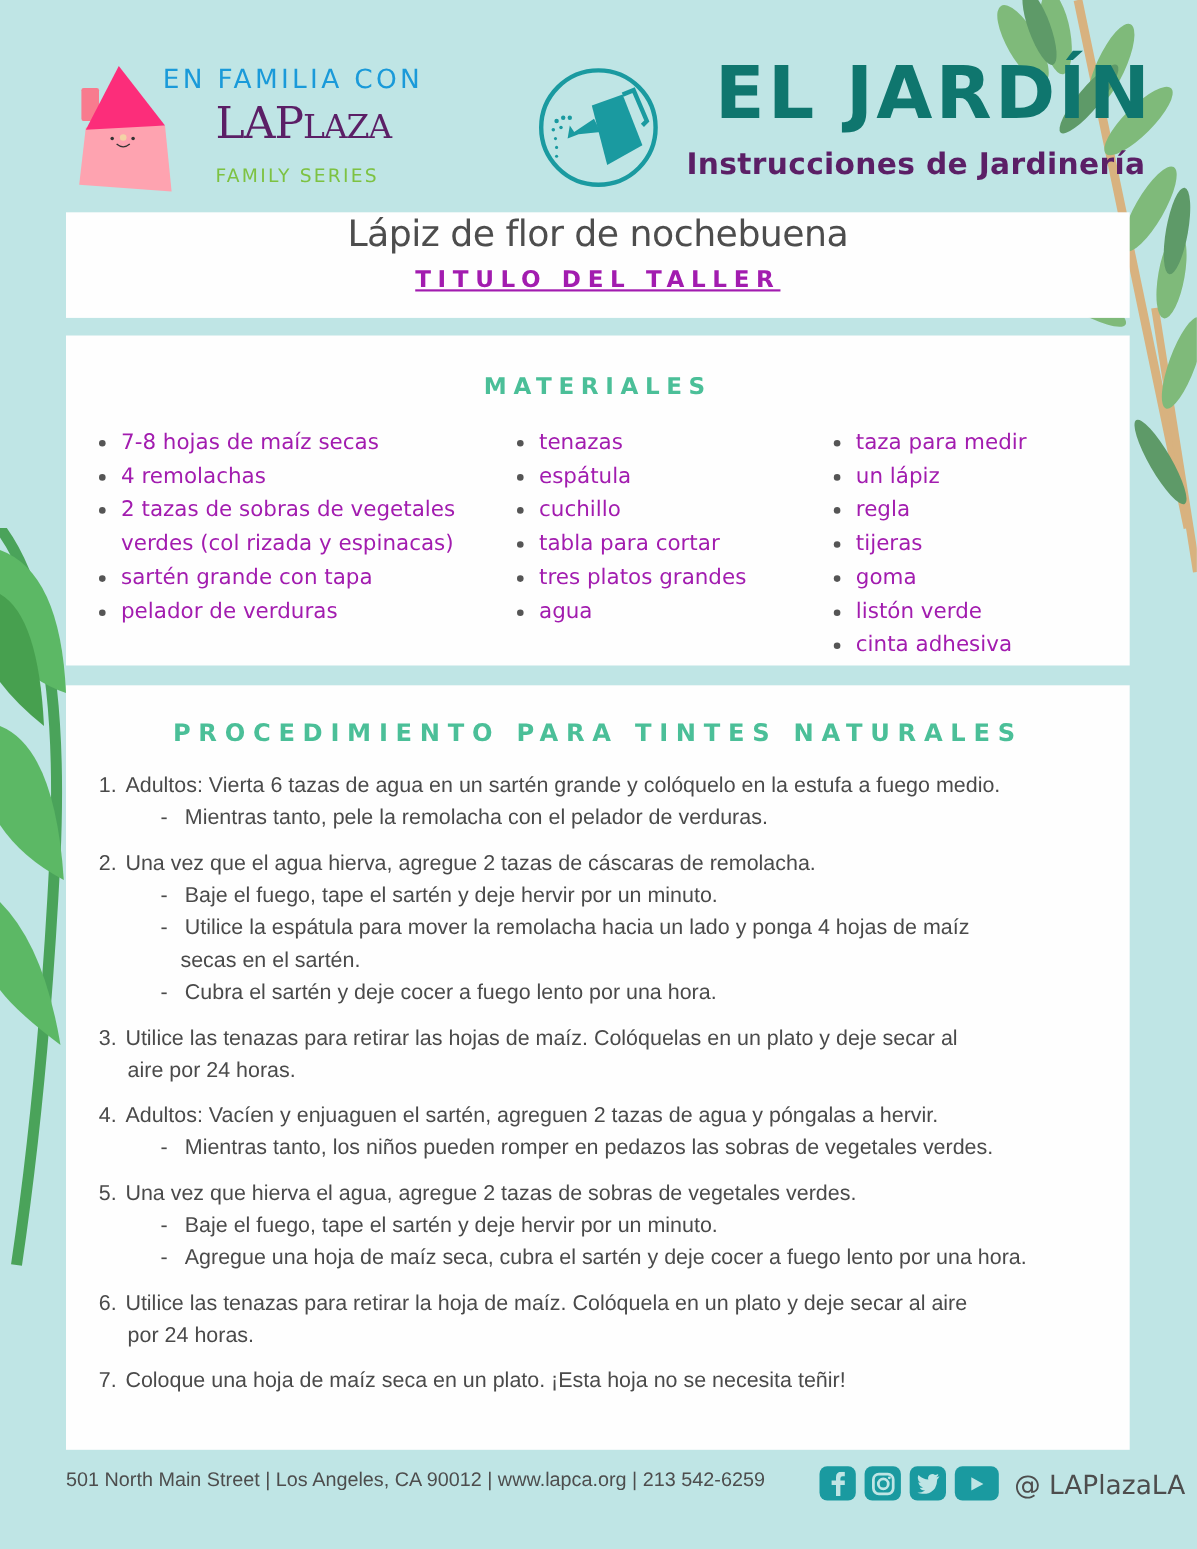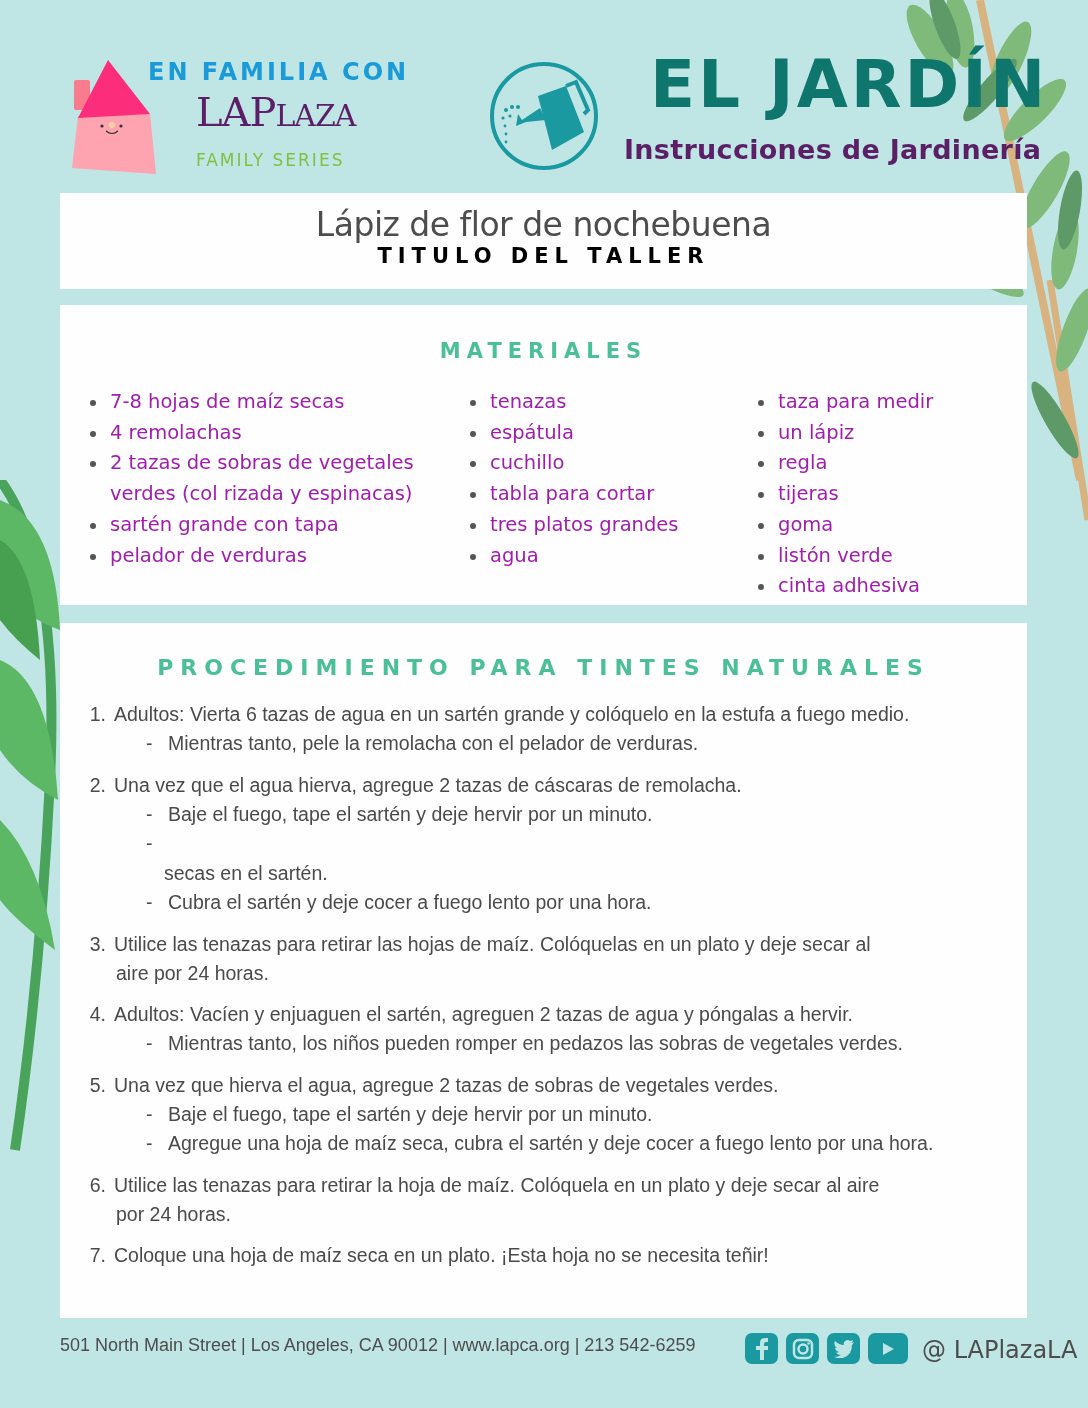--- a/index.html
+++ b/index.html
@@ -10,21 +10,21 @@
     font-family: "Liberation Sans", "DejaVu Sans", sans-serif;
     color: #4a4a4a;
     overflow: hidden;
   }
   .deco { position: absolute; pointer-events: none; }
 
   
   .house { position: absolute; left: 68px; top: 58px; width: 92px; height: 118px; }
   .brand-top {
     position: absolute; left: 148px; top: 58px;
-    font-family: "DejaVu Sans", sans-serif; font-weight: bold;
+    font-family: "DejaVu Sans", sans-serif; font-weight: normal;
     font-size: 24px; letter-spacing: 3px; color: #1a9ad9;
   }
   .brand-logo {
     position: absolute; left: 196px; top: 92px;
     font-family: "DejaVu Serif", serif; font-size: 40px; color: #5b1f66;
     letter-spacing: -1px; line-height: 1;
   }
   .brand-logo .small { font-size: 30px; }
   .brand-sub {
     position: absolute; left: 196px; top: 150px;
@@ -39,22 +39,22 @@
   }
   .title-sub {
     position: absolute; left: 624px; top: 134px;
     font-family: "DejaVu Sans", sans-serif; font-weight: bold;
     font-size: 27px; color: #5b1f66; letter-spacing: 0.3px;
   }
 
   
   .card { position: absolute; left: 60px; width: 967px; background: #fefefe; }
   .card-title { top: 193px; height: 96px; text-align: center; }
-  .workshop-name { margin-top: 12px; font-size: 33px; color: #4d4d4d; font-family: "DejaVu Sans", sans-serif; font-weight: normal; letter-spacing: -0.5px; }
-  .workshop-label { font-size: 21px; font-weight: bold; letter-spacing: 6px; color: #000000; font-family: "DejaVu Sans", sans-serif; }
+  .workshop-name { font-size: 33px; color: #4d4d4d; font-family: "DejaVu Sans", sans-serif; font-weight: normal; letter-spacing: -0.5px; }
+  .workshop-label { margin-top: 10px; font-size: 21px; font-weight: bold; letter-spacing: 6px; color: #a21caf; font-family: "DejaVu Sans", sans-serif; text-decoration: underline; }
 
   .card-materials { top: 305px; height: 300px; }
   .section-heading {
     text-align: center; font-weight: bold; font-size: 21px;
     letter-spacing: 6px; color: #4bbf98; font-family: "DejaVu Sans", sans-serif;
   }
   .card-materials .section-heading { margin-top: 34px; }
   .mat-col { position: absolute; top: 82px; list-style: none; }
   .mat-col li {
     position: relative; padding-left: 22px; font-size: 19.5px;
@@ -213,20 +213,21 @@
       <div class="step-line">
           <span class="step-num">2.</span>
           <span class="step-text">Una vez que el agua hierva, agregue 2 tazas de cáscaras de remolacha.</span>
         </div>
       <div class="sub">
           <span class="sub-dash">-</span>
           <span>Baje el fuego, tape el sartén y deje hervir por un minuto.</span>
         </div>
       <div class="sub">
           <span class="sub-dash">-</span>
+          <span>Utilice la espátula para mover la remolacha hacia un lado y ponga 4 hojas de maíz</span>
         </div>
       <div class="sub-cont">secas en el sartén.</div>
       <div class="sub">
           <span class="sub-dash">-</span>
           <span>Cubra el sartén y deje cocer a fuego lento por una hora.</span>
         </div>
     </li>
     <li class="step">
       <div class="step-line">
           <span class="step-num">3.</span>

